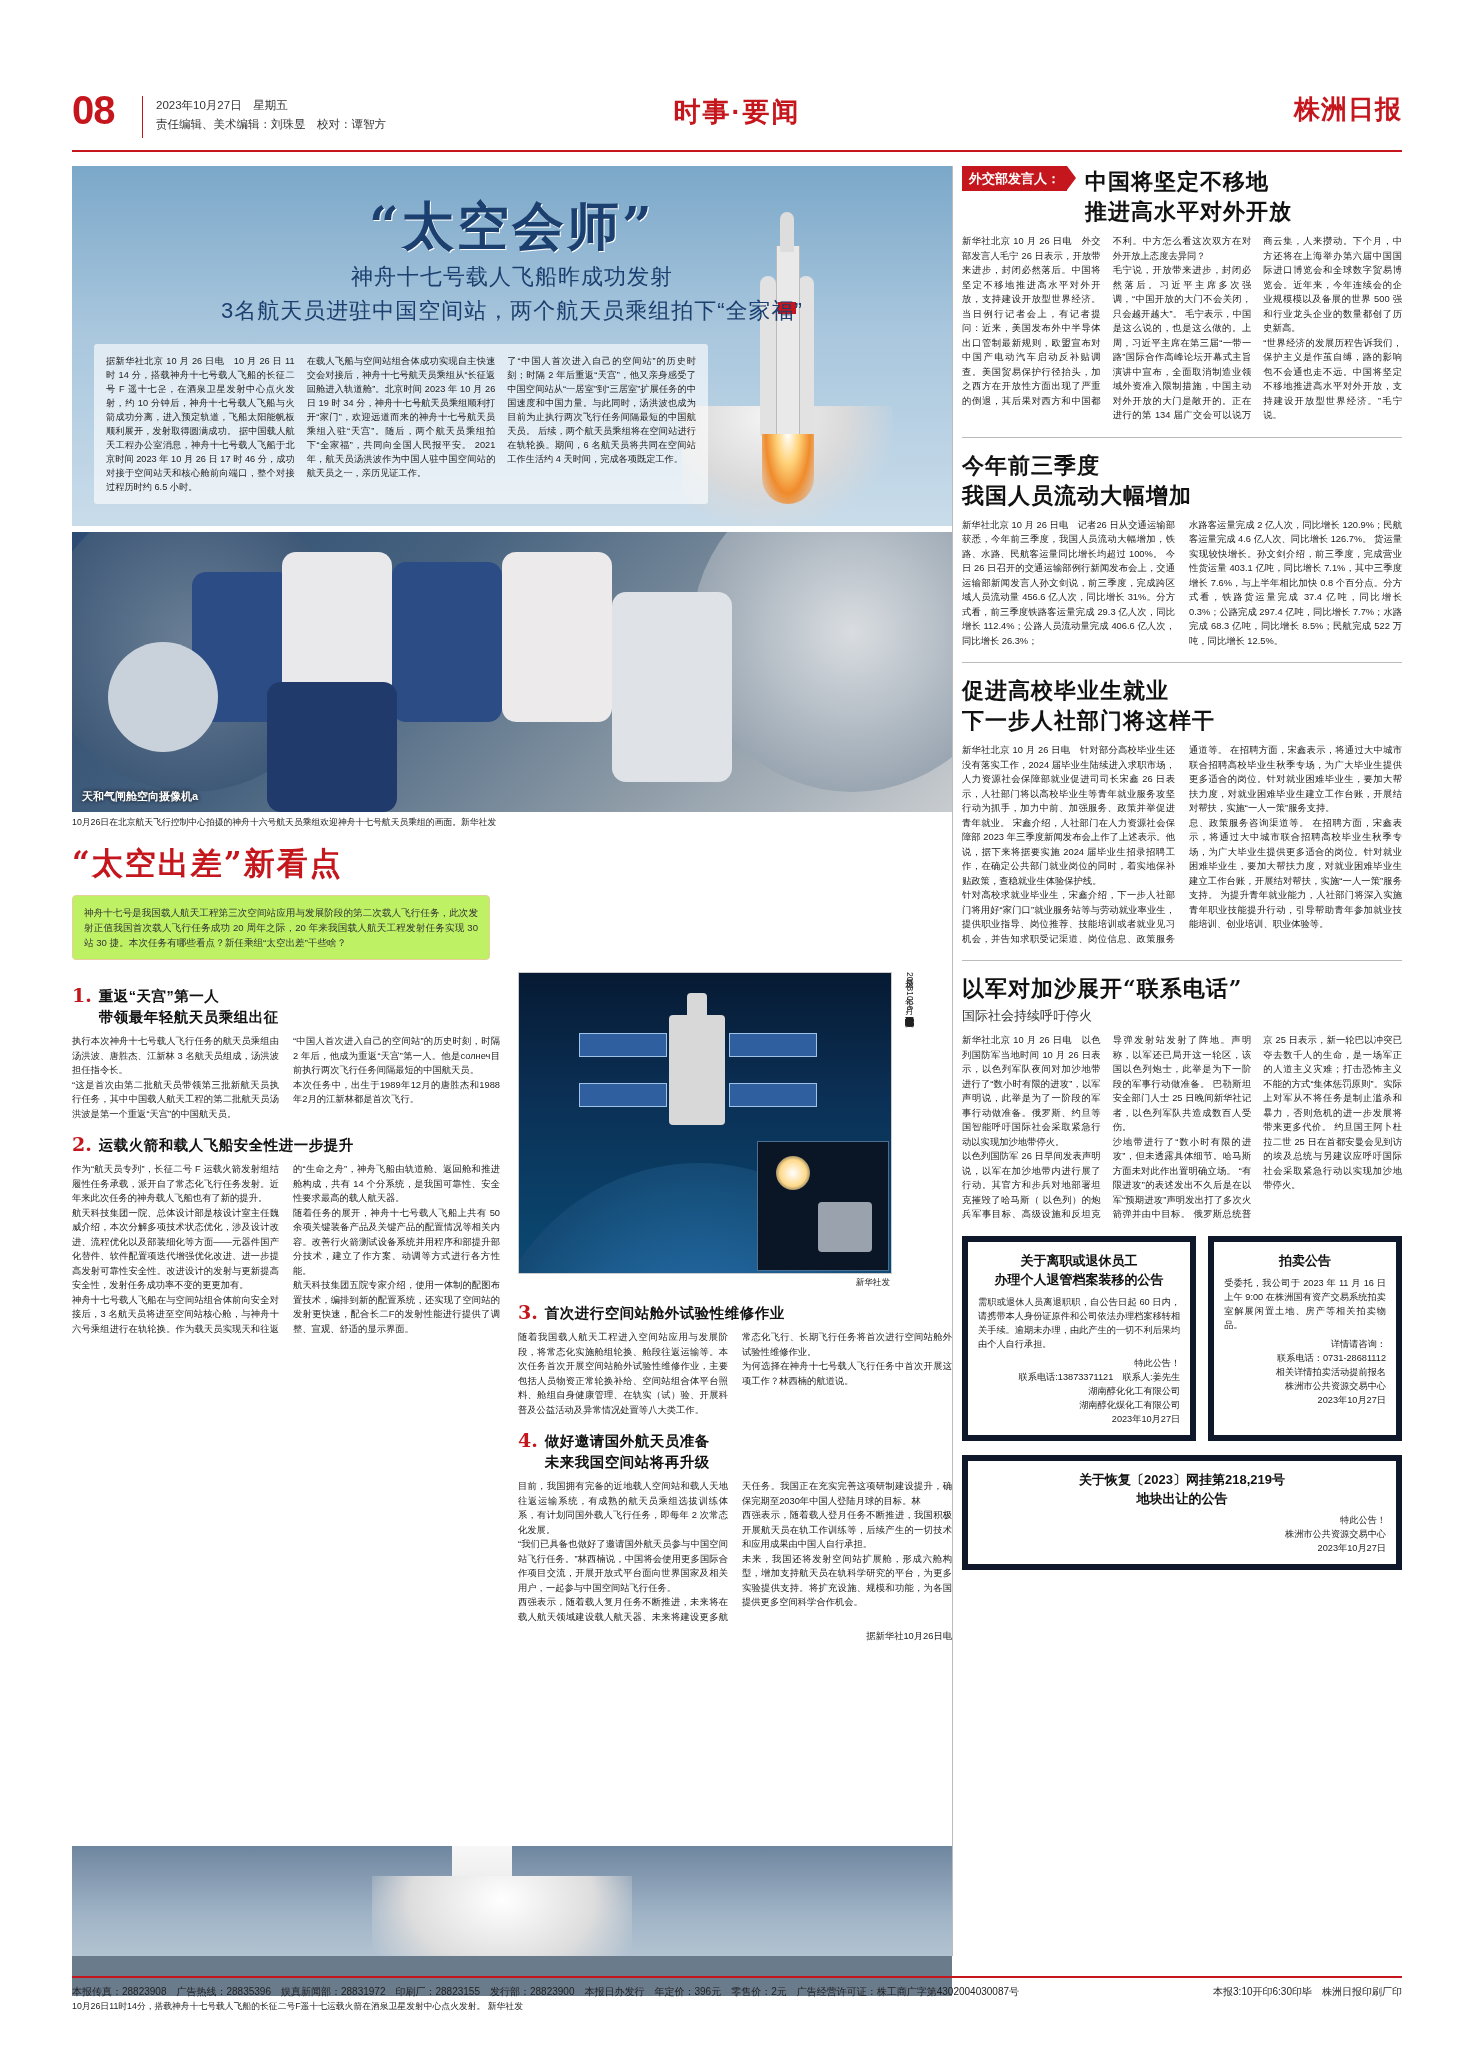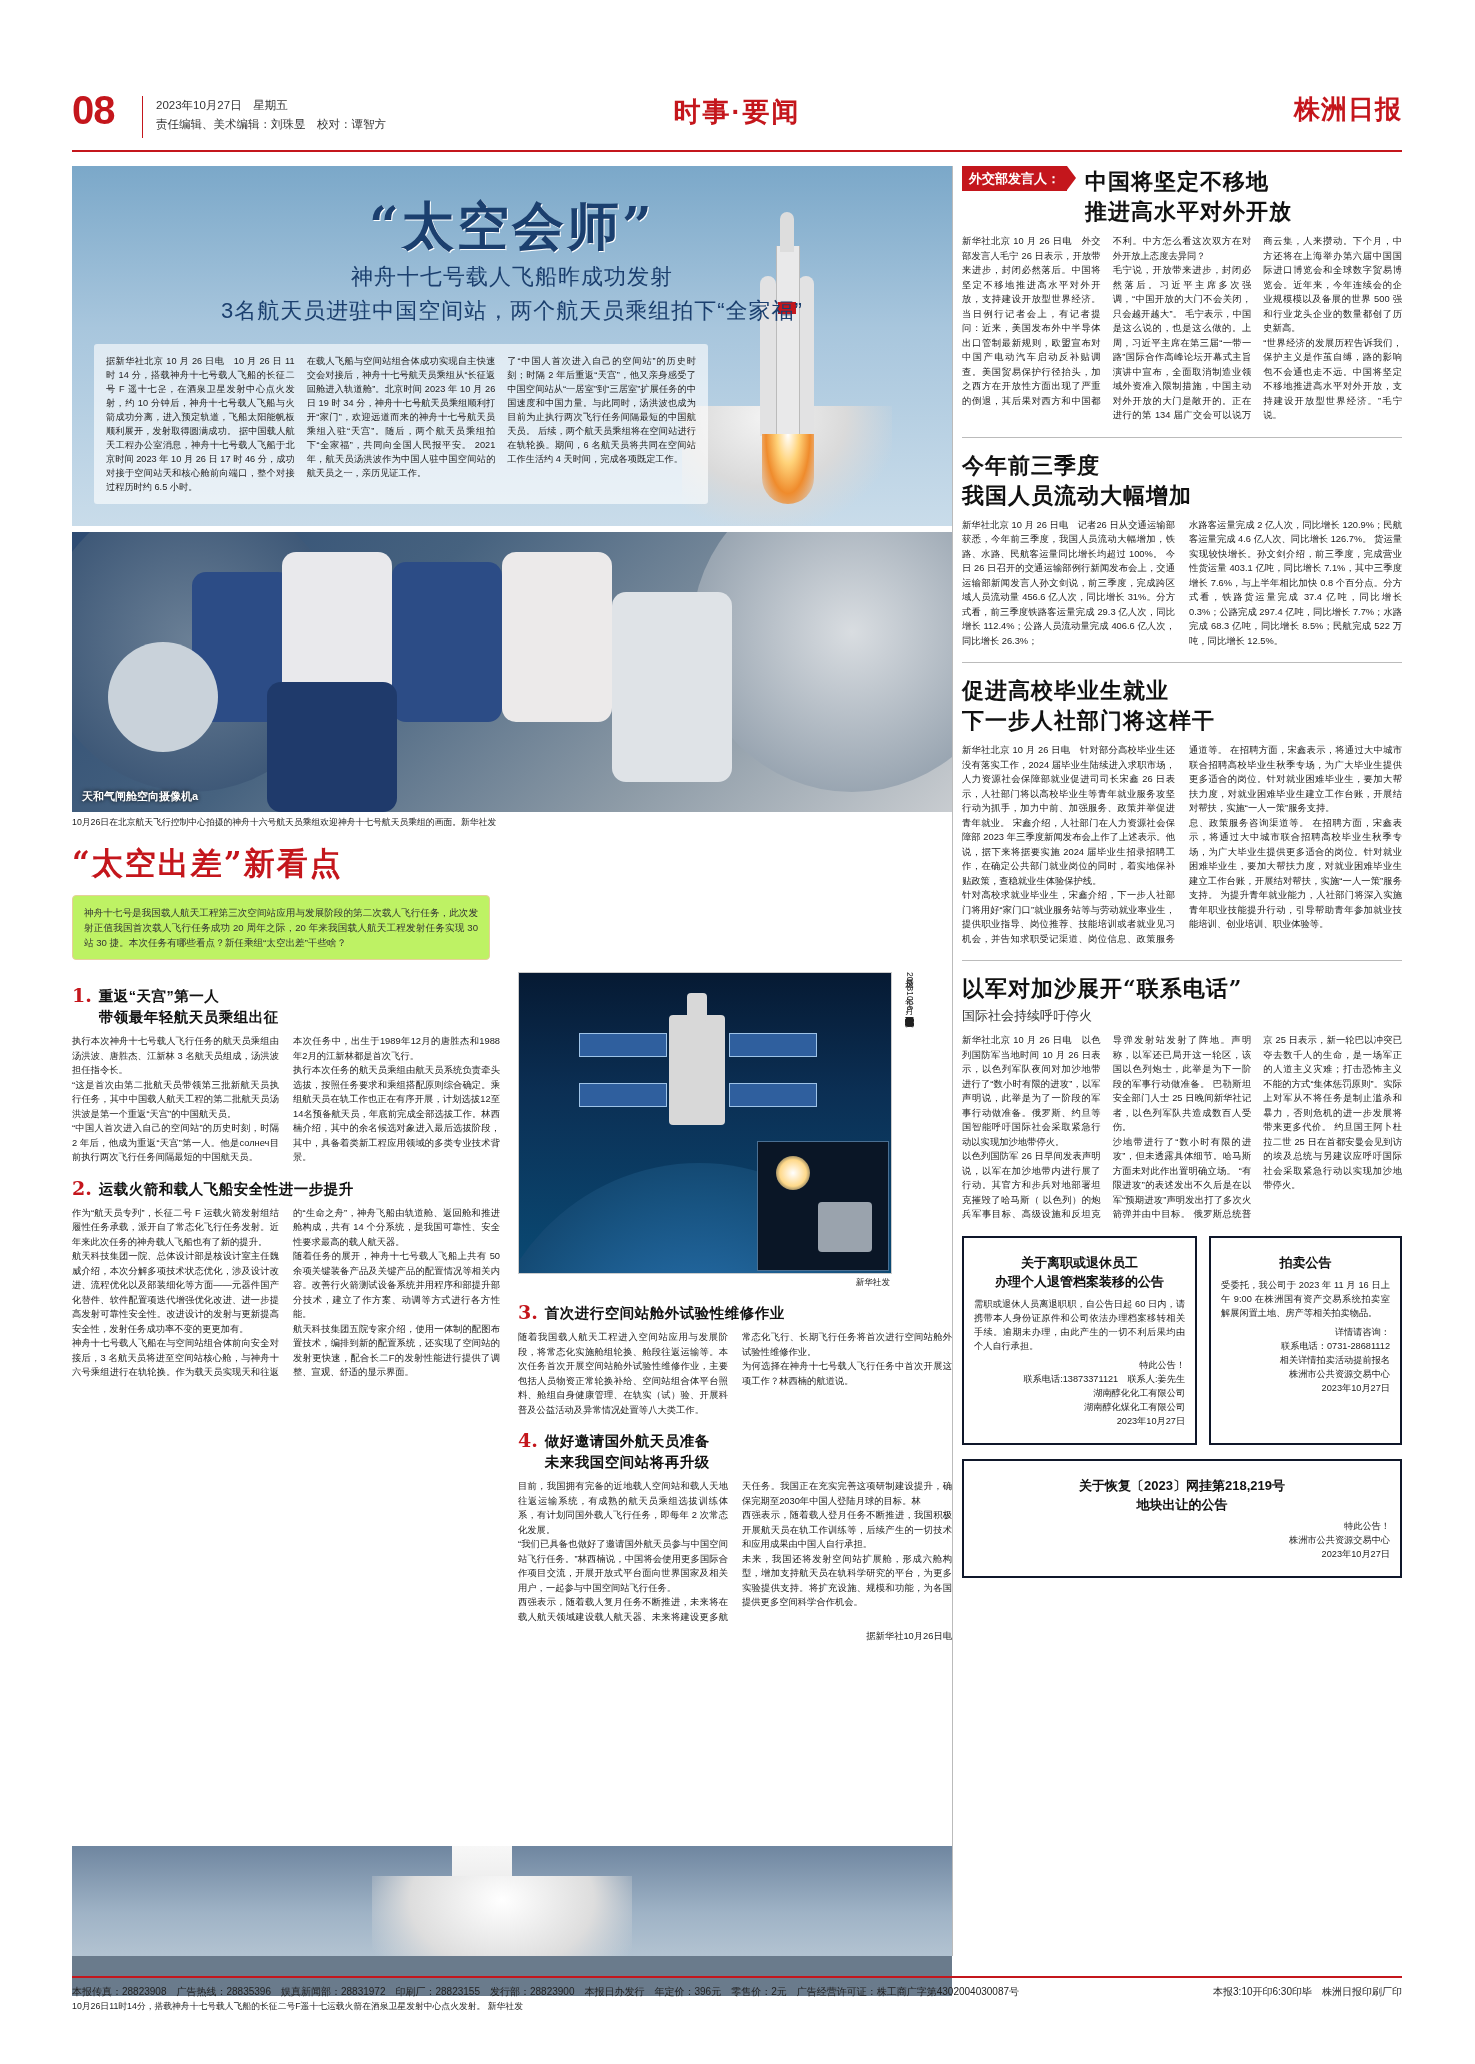--- a/index.html
+++ b/index.html
@@ -71,21 +71,21 @@
   .tag-head{display:flex;align-items:flex-start;}
   .tag{background:#c4161c;color:#fff;font-size:13px;font-weight:bold;padding:5px 7px;line-height:15px;position:relative;white-space:nowrap;}
   .tag:after{content:"";position:absolute;right:-9px;top:0;border-top:12.5px solid transparent;border-bottom:12.5px solid transparent;border-left:9px solid #c4161c;}
   .r-title{margin-left:18px;font-size:22px;font-weight:bold;color:#111;line-height:30px;letter-spacing:1px;font-family:"DejaVu Serif","Liberation Serif",serif;}
   .r-head{font-size:22px;font-weight:bold;color:#111;line-height:30px;letter-spacing:1px;font-family:"DejaVu Serif","Liberation Serif",serif;}
   .r-sub{font-size:13px;color:#333;margin-top:4px;}
   .r-body{column-count:2;column-gap:14px;font-size:9.3px;line-height:14.5px;color:#222;text-align:justify;margin-top:8px;}
   .r-body3{column-count:3;column-gap:12px;font-size:9.3px;line-height:14.5px;color:#222;text-align:justify;margin-top:8px;}
   .hr{height:1px;background:#bbb;margin:14px 0 12px;}
 
-  .notice{border:2px solid #0f172a;padding:15px 10px;box-sizing:border-box;}
+  .notice{border:6px solid #0f172a;padding:9px 10px;box-sizing:border-box;}
   .notice-t{text-align:center;font-size:13px;font-weight:bold;line-height:19px;color:#111;}
   .notice-b{font-size:9.2px;line-height:14px;color:#222;margin-top:6px;text-align:justify;}
   .notice-r{text-align:right;font-size:9.2px;line-height:14px;color:#222;margin-top:5px;}
   .notice-row{display:flex;gap:12px;margin-top:14px;}
 
   
   .footer{position:absolute;left:72px;top:1976px;width:1330px;border-top:2px solid #c4161c;padding-top:7px;font-size:10px;color:#222;display:flex;justify-content:space-between;}
 </style>
 </head>
 <body>
@@ -157,21 +157,20 @@
           <div>
             <div class="num-title">重返“天宫”第一人</div>
             <div class="num-title">带领最年轻航天员乘组出征</div>
           </div>
         </div>
         <div class="two-col">
           <div>执行本次神舟十七号载人飞行任务的航天员乘组由汤洪波、唐胜杰、江新林 3 名航天员组成，汤洪波担任指令长。</div>
           <div>“这是首次由第二批航天员带领第三批新航天员执行任务，其中中国载人航天工程的第二批航天员汤洪波是第一个重返“天宫”的中国航天员。</div>
           <div>“中国人首次进入自己的空间站”的历史时刻，时隔 2 年后，他成为重返“天宫”第一人。他是солнеч目前执行两次飞行任务间隔最短的中国航天员。</div>
           <div>本次任务中，出生于1989年12月的唐胜杰和1988年2月的江新林都是首次飞行。</div>
-          <div>执行本次任务的航天员乘组由航天员系统负责牵头选拔，按照任务要求和乘组搭配原则综合确定。乘组航天员在轨工作也正在有序开展，计划选拔12至14名预备航天员，年底前完成全部选拔工作。林西楠介绍，其中的余名候选对象进入最后选拔阶段，其中，具备着类新工程应用领域的多类专业技术背景。</div>
         </div>
 
         <div class="num-head">
           <div class="num">2.</div>
           <div class="num-title">运载火箭和载人飞船安全性进一步提升</div>
         </div>
         <div class="two-col">
           <div>作为“航天员专列”，长征二号 F 运载火箭发射组结履性任务承载，派开自了常态化飞行任务发射。近年来此次任务的神舟载人飞船也有了新的提升。</div>
           <div>航天科技集团一院、总体设计部是核设计室主任魏威介绍，本次分解多项技术状态优化，涉及设计改进、流程优化以及部装细化等方面——元器件国产化替件、软件配置项迭代增强优化改进、进一步提高发射可靠性安全性。改进设计的发射与更新提高安全性，发射任务成功率不变的更更加有。</div>
           <div>神舟十七号载人飞船在与空间站组合体前向安全对接后，3 名航天员将进至空间站核心舱，与神舟十六号乘组进行在轨轮换。作为载天员实现天和往返的“生命之舟”，神舟飞船由轨道舱、返回舱和推进舱构成，共有 14 个分系统，是我国可靠性、安全性要求最高的载人航天器。</div>

